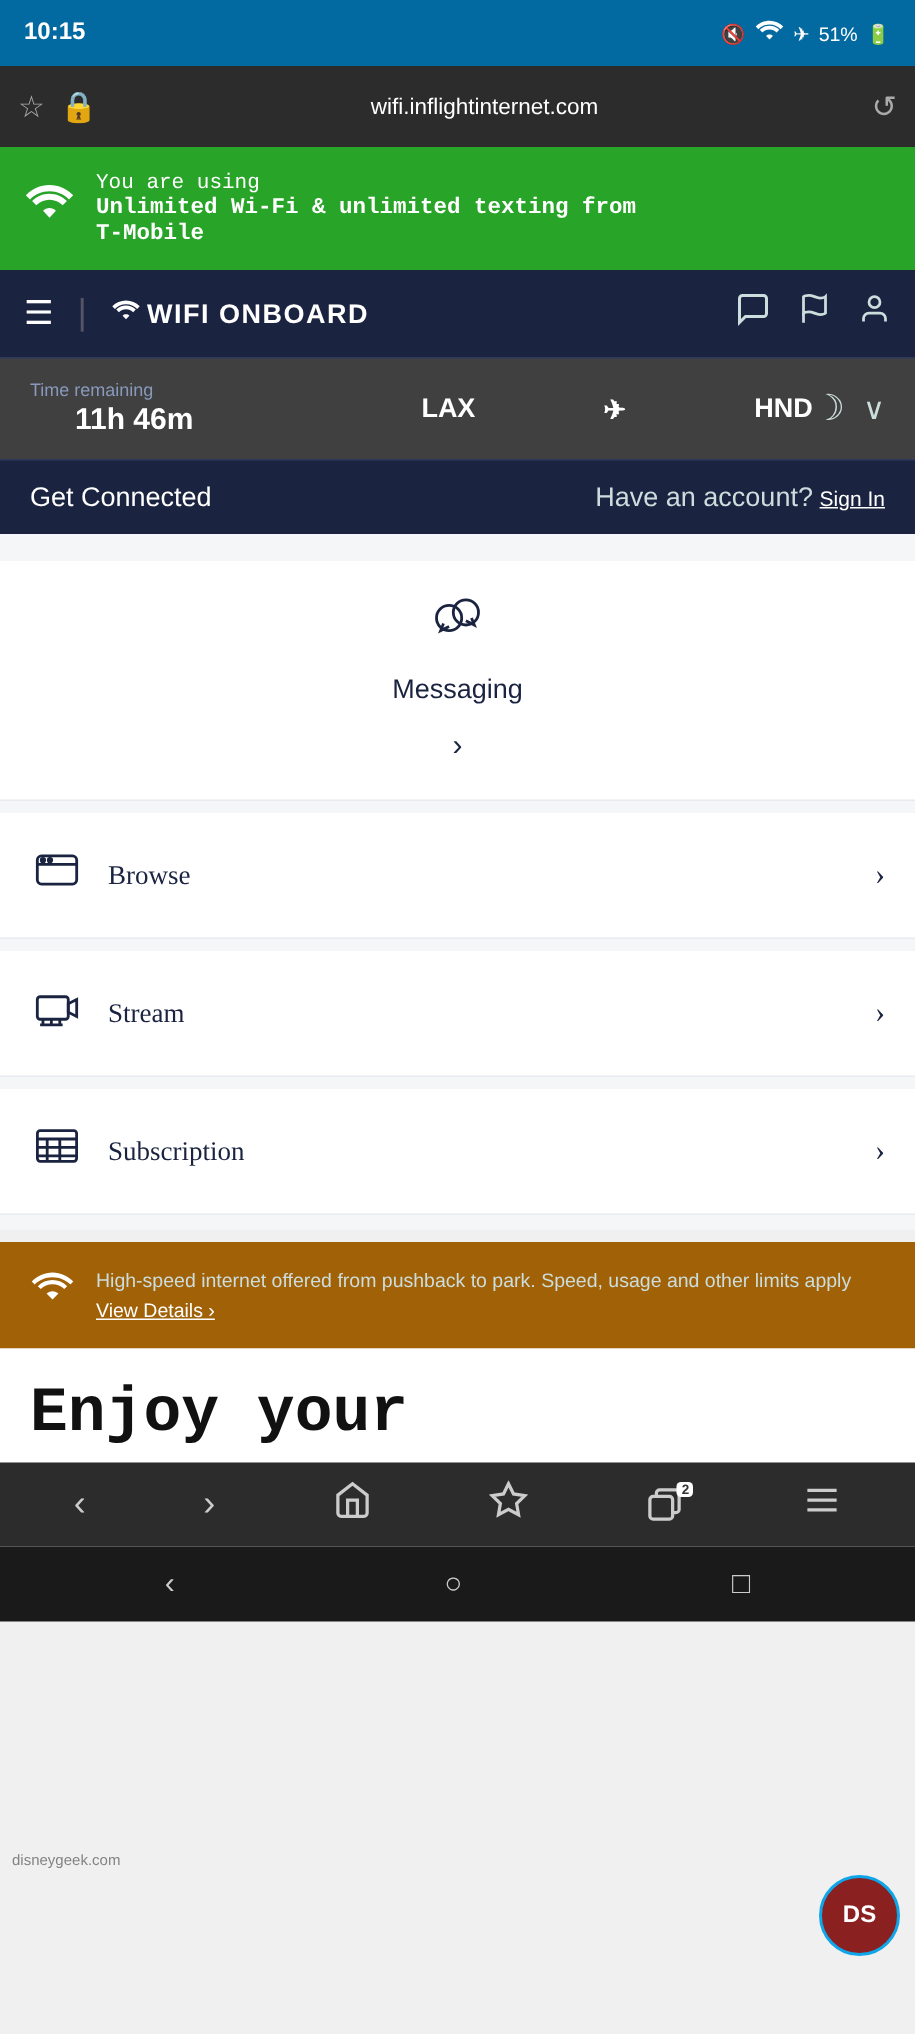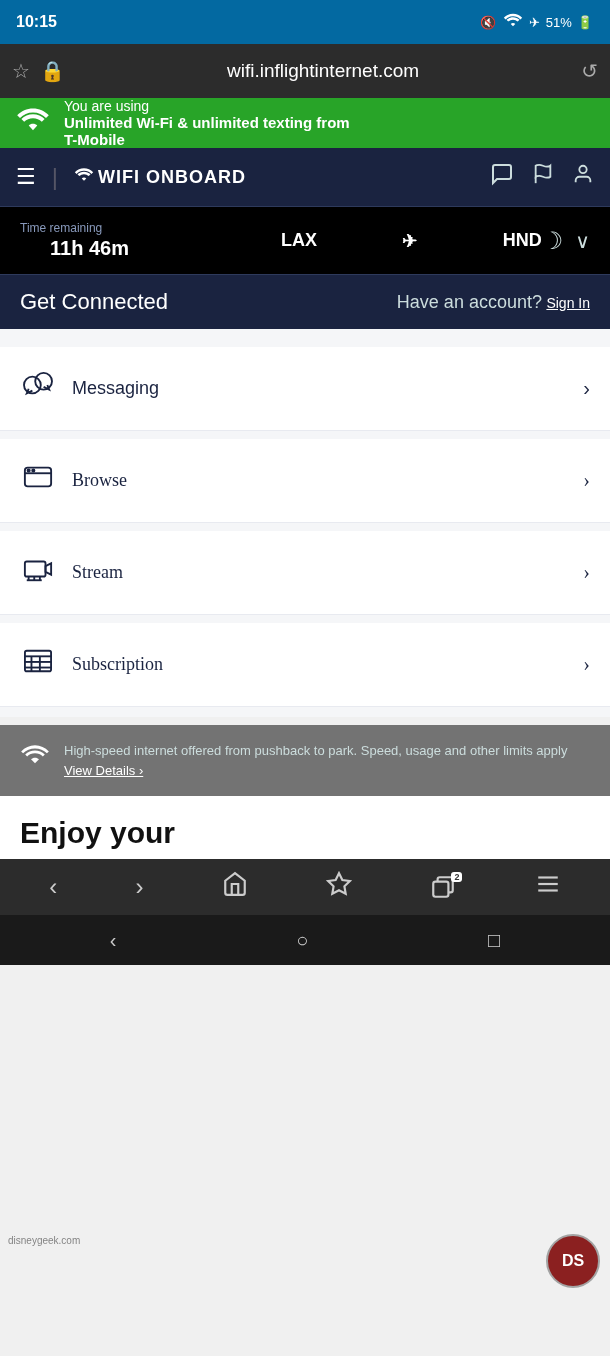--- a/index.html
+++ b/index.html
@@ -43,30 +43,31 @@
       height: 54px;
     }
     .browser-bar .star-icon, .browser-bar .lock-icon, .browser-bar .refresh-icon {
       color: #aaa;
       font-size: 20px;
     }
     .browser-url {
       flex: 1;
       text-align: center;
       color: #fff;
-      font-size: 19px;
+      font-size: 15px;
     }
 
     
     .tmobile-banner {
       background: #28a428;
-      padding: 0 16px;
+      padding: 16px 16px;
       display: flex;
       align-items: center;
       gap: 14px;
+      font-family: Liberation Mono, monospace;
     }
     .tmobile-banner .wifi-icon-lg {
       color: #fff;
       font-size: 28px;
     }
     .tmobile-text {
       color: #fff;
       font-size: 14px;
     }
     .tmobile-text .bold-line {
@@ -112,21 +113,21 @@
       gap: 18px;
     }
     .nav-actions span {
       color: #cdd;
       font-size: 22px;
       cursor: pointer;
     }
 
     
     .flight-info {
-      background: #000000;
+      background: #404040;
       padding: 14px 20px;
       display: flex;
       align-items: center;
       border-top: 1px solid #2e3a5c;
     }
     .flight-time-block {
       flex: 1;
     }
     .flight-label {
       color: #8899bb;
@@ -174,21 +175,21 @@
     .get-connected-bar {
       background: #1a2340;
       padding: 14px 20px;
       display: flex;
       justify-content: space-between;
       align-items: center;
       border-top: 1px solid #2e3a5c;
     }
     .get-connected-title {
       color: #fff;
-      font-size: 22px;
+      font-size: 18px;
       font-weight: 500;
     }
     .sign-in-text {
       color: #cdd;
       font-size: 18px;
     }
     .sign-in-link {
       color: #fff;
       text-decoration: underline;
       font-size: 14px;
@@ -204,20 +205,21 @@
       background: #fff;
       display: flex;
       align-items: center;
       padding: 24px 20px;
       border-bottom: 1px solid #e8eaf0;
       cursor: pointer;
       gap: 16px;
     }
     .menu-item:first-child {
       margin-top: 8px;
+      flex-direction: column;
     }
     .menu-item + .menu-item {
       margin-top: 8px;
       font-family: Liberation Serif, serif;
     }
     .menu-icon {
       color: #1a2340;
       font-size: 26px;
       width: 36px;
       text-align: center;
@@ -227,21 +229,21 @@
       color: #1a2340;
       font-size: 18px;
     }
     .menu-chevron {
       color: #1a2340;
       font-size: 20px;
     }
 
     
     .footer-banner {
-      background: #737373;
+      background: #a16207;
       padding: 16px 20px;
       display: flex;
       align-items: flex-start;
       gap: 14px;
       margin-top: 8px;
     }
     .footer-wifi-icon {
       color: #fff;
       font-size: 26px;
       margin-top: 2px;
@@ -256,24 +258,25 @@
       text-decoration: underline;
       cursor: pointer;
     }
 
     
     .enjoy-section {
       background: #fff;
       padding: 20px 20px 10px 20px;
     }
     .enjoy-title {
-      font-size: 30px;
+      font-size: 42px;
       font-weight: 900;
       color: #111;
       line-height: 1.1;
+      font-family: Liberation Mono, monospace;
     }
 
     
     .browser-nav {
       background: #2c2c2c;
       display: flex;
       align-items: center;
       justify-content: space-around;
       height: 56px;
       padding: 0 10px;
@@ -309,33 +312,33 @@
       padding: 0 20px;
     }
     .android-nav span {
       color: #ccc;
       font-size: 20px;
     }
 
     
     .watermark {
       position: absolute;
-      bottom: 68px;
+      bottom: 52px;
       right: 10px;
       width: 54px;
       height: 54px;
       background: #8B2020;
       border-radius: 50%;
       display: flex;
       align-items: center;
       justify-content: center;
       color: #fff;
       font-weight: 900;
       font-size: 16px;
-      border: 2px solid #a3a3a3;
+      border: 2px solid #0ea5e9;
     }
 
     
     .bottom-watermark {
       position: absolute;
       bottom: 110px;
       left: 8px;
       color: #555;
       font-size: 10px;
       opacity: 0.7;

